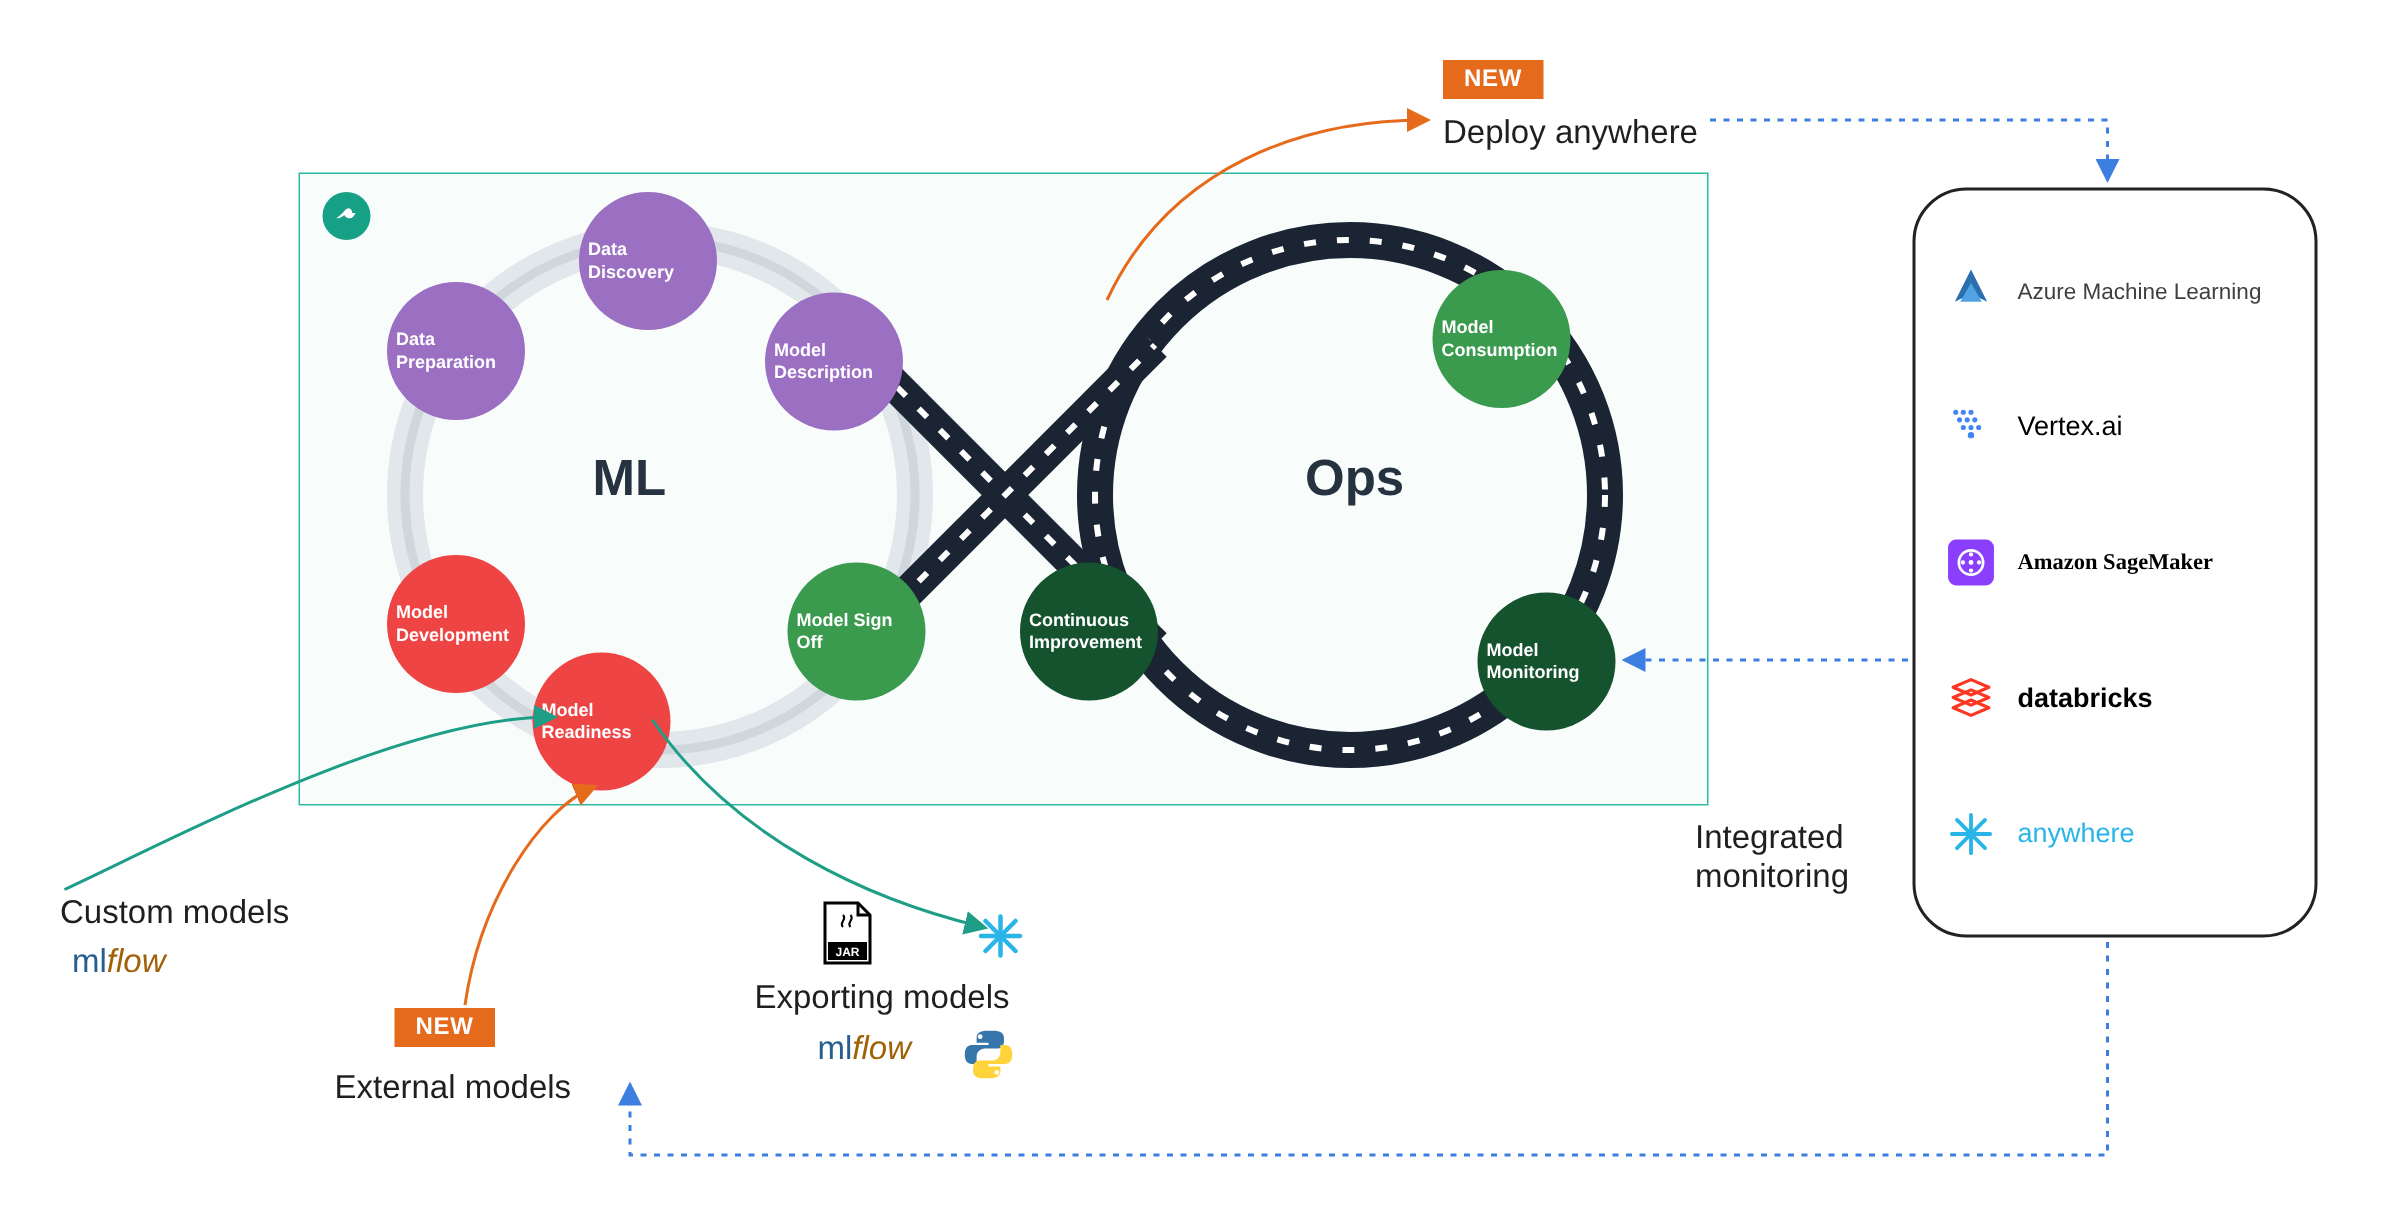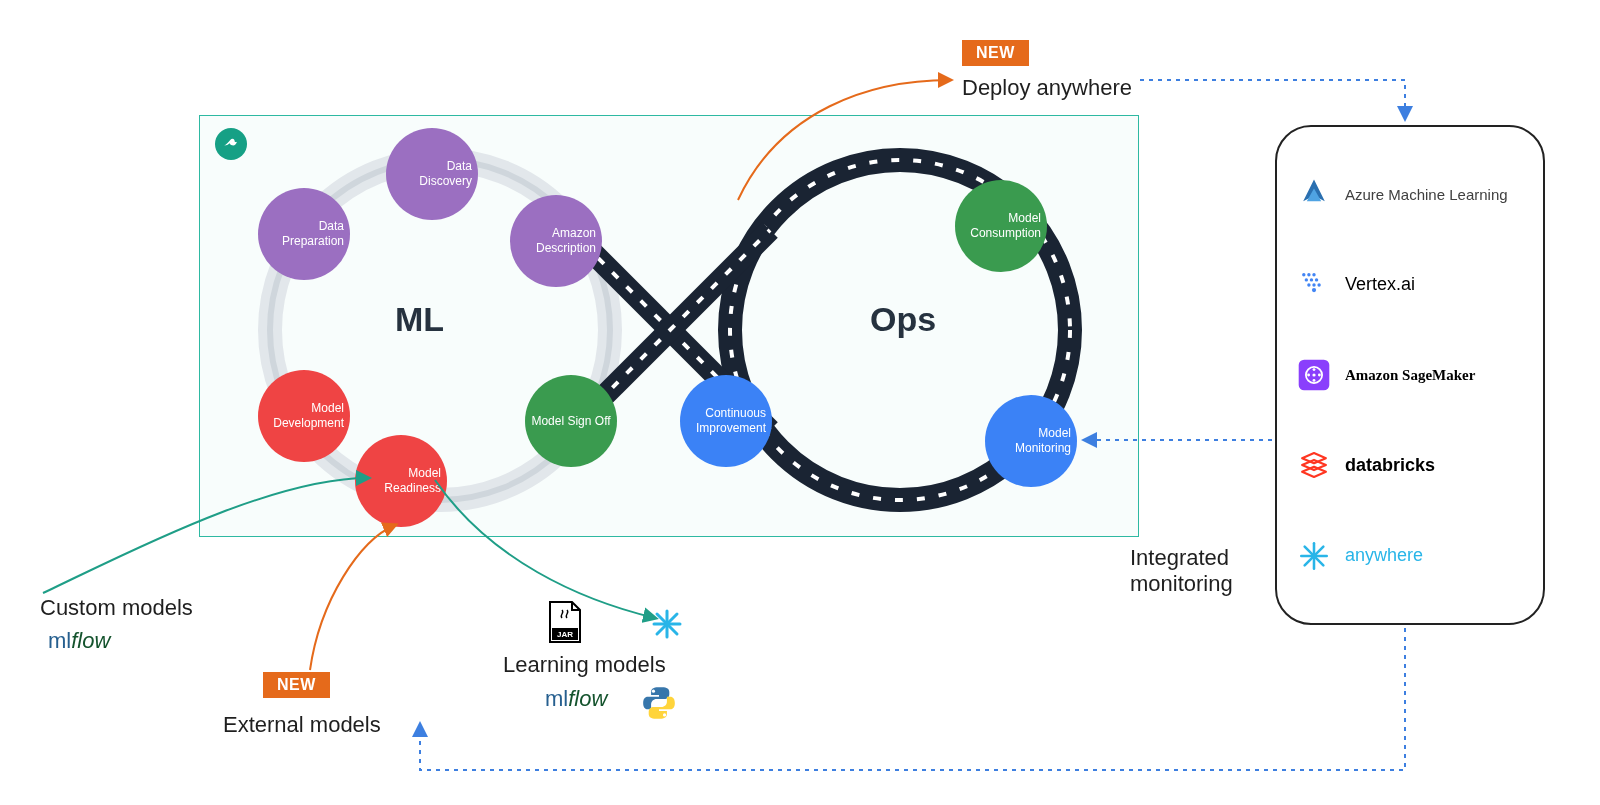--- a/index.html
+++ b/index.html
@@ -2,39 +2,39 @@
 <html><head>
 <meta charset="utf-8">
 <style>
   * { box-sizing: border-box; margin: 0; padding: 0; }
   body { font-family: -apple-system, BlinkMacSystemFont, "Segoe UI", sans-serif; background: #fff; width: 1600px; height: 805px; position: relative; overflow: hidden; }
   .stage { position: absolute; inset: 0; }
   .main-box { position: absolute; left: 199px; top: 115px; width: 940px; height: 422px; border: 1.5px solid #2eb9a2; background: rgba(46,185,162,0.03); }
   .bird-badge { position: absolute; left: 215px; top: 128px; width: 32px; height: 32px; border-radius: 50%; background: #16a085; display: flex; align-items: center; justify-content: center; }
   .bird-badge svg { width: 18px; height: 18px; fill: #fff; }
   .infinity-svg { position: absolute; left: 210px; top: 120px; width: 920px; height: 410px; }
-  .node { position: absolute; width: 92px; height: 92px; border-radius: 50%; display: flex; align-items: center; justify-content: center; text-align: right; color: #fff; font-size: 12px; font-weight: 400; line-height: 1.25; padding: 6px; }
+  .node { position: absolute; width: 92px; height: 92px; border-radius: 50%; display: flex; align-items: center; justify-content: center; text-align: left; color: #fff; font-size: 12px; font-weight: 700; line-height: 1.25; padding: 6px; }
   .node.purple { background: #9b6fc1; }
   .node.teal   { background: #ef4444; }
   .node.green  { background: #3a9b4f; }
-  .node.blue   { background: #3b82f6; }
+  .node.blue   { background: #14532d; }
   .big-label { position: absolute; font-size: 34px; font-weight: 700; color: #26323f; }
   .big-label.ml  { left: 395px; top: 300px; }
   .big-label.ops { left: 870px; top: 300px; }
 
   .callout { position: absolute; font-size: 22px; color: #1f1f1f; }
   .new-badge { display: inline-block; background: #e56a1b; color: #fff; font-weight: 700; font-size: 16px; padding: 4px 14px; letter-spacing: 0.5px; }
 
   .platforms { position: absolute; left: 1275px; top: 125px; width: 270px; height: 500px; border: 2px solid #222; border-radius: 36px; padding: 24px 18px; display: flex; flex-direction: column; justify-content: space-around; gap: 4px; background: #fff; }
   .platform-item { display: flex; align-items: center; gap: 12px; font-size: 18px; }
   .platform-item .icon { width: 38px; height: 38px; display: flex; align-items: center; justify-content: center; flex-shrink: 0; }
 
   .small-brand { display: inline-flex; align-items: center; font-size: 22px; }
   .mlflow-txt .ml { color: #265f8f; font-weight: 400; }
-  .mlflow-txt .flow { color: #14532d; font-style: italic; }
+  .mlflow-txt .flow { color: #a16207; font-style: italic; }
 
   .dotted { stroke: #3d7fe0; stroke-width: 2; stroke-dasharray: 4 5; fill: none; }
   .annot-line { position: absolute; pointer-events: none; }
 </style>
 </head>
 <body>
 
 <div class="stage">
 
   <div class="main-box"></div>
@@ -70,21 +70,21 @@
   <div class="big-label ml">ML</div>
   <div class="big-label ops">Ops</div>
 
   <div class="node purple" style="left:386px; top:128px;">
       <span>Data Discovery</span>
     </div>
   <div class="node purple" style="left:258px; top:188px;">
       <span>Data Preparation</span>
     </div>
   <div class="node purple" style="left:510px; top:195px;">
-      <span>Amazon Description</span>
+      <span>Model Description</span>
     </div>
   <div class="node teal" style="left:258px; top:370px;">
       <span>Model Development</span>
     </div>
   <div class="node teal" style="left:355px; top:435px;">
       <span>Model Readiness</span>
     </div>
   <div class="node green" style="left:525px; top:375px;">
       <span>Model Sign Off</span>
     </div>
@@ -128,21 +128,21 @@
   <div class="callout" style="left:223px; top:712px;">External models</div>
   <svg class="annot-line" style="left:300px; top:520px; width:120px; height:160px;" viewBox="0 0 120 160">
     <defs>
         <marker id="mOr2" markerWidth="8" markerHeight="8" refX="6" refY="4" orient="auto">
           <path d="M0 0 L8 4 L0 8 z" fill="#e56a1b"></path>
         </marker>
       </defs>
     <path d="M10 150 C 20 80, 60 20, 95 5" stroke="#e56a1b" stroke-width="2" fill="none" marker-end="url(#mOr2)"></path>
   </svg>
 
-  <div class="callout" style="left:503px; top:652px;">Learning models</div>
+  <div class="callout" style="left:503px; top:652px;">Exporting models</div>
   <div style="position:absolute; left:545px; top:686px;" class="small-brand mlflow-txt">
       <span class="ml">ml</span>
       <span class="flow">flow</span>
     </div>
 
   <div style="position:absolute; left:548px; top:600px; width:34px; height:44px;">
     <svg viewBox="0 0 34 44" width="34" height="44">
       <path d="M2 2 h22 l8 8 v32 h-30 z" fill="#fff" stroke="#000" stroke-width="2"></path>
       <path d="M24 2 v8 h8" fill="none" stroke="#000" stroke-width="2"></path>
       <path d="M14 10 c3 3 -3 5 0 8" stroke="#000" stroke-width="1.4" fill="none"></path>

